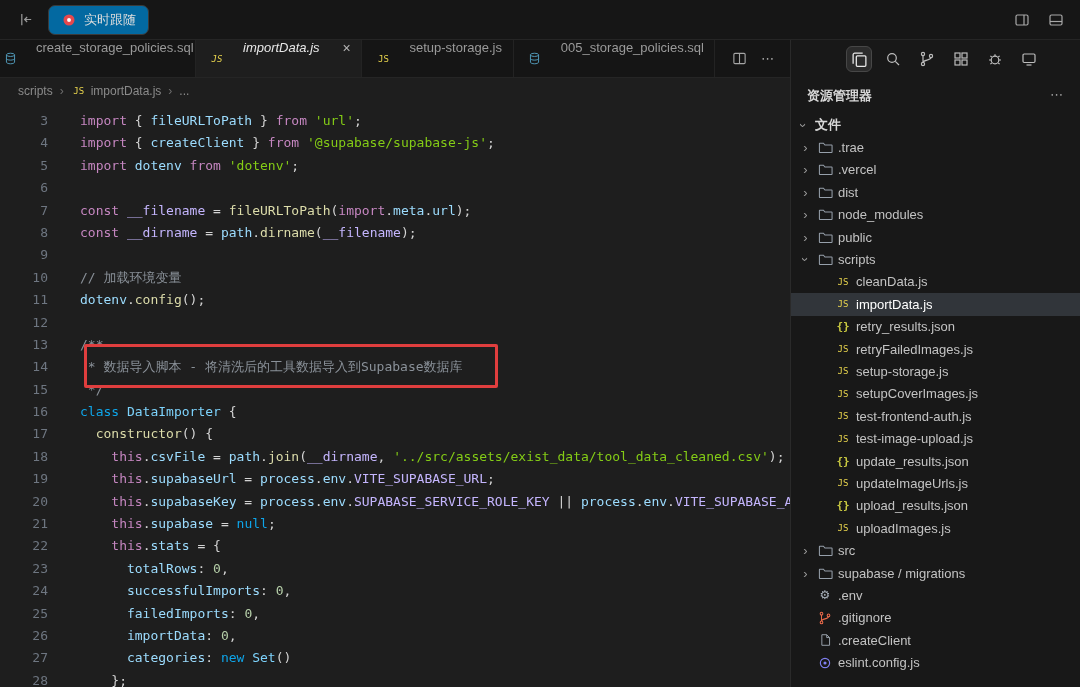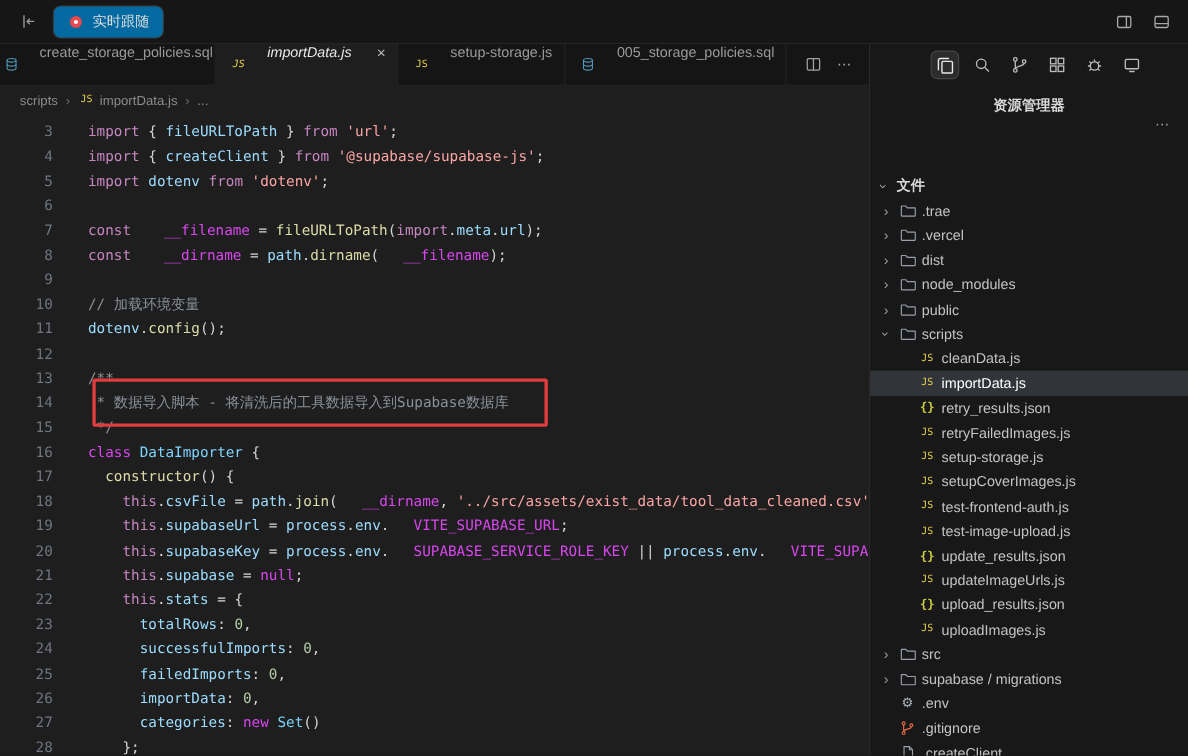--- a/index.html
+++ b/index.html
@@ -34,42 +34,42 @@
   .breadcrumb { height:26px; display:flex; align-items:center; gap:7px; padding:0 18px; color:#8b8b8b; font-size:12px; background:#1e1e1e; }
   .breadcrumb .sep { color:#6d6d6d; }
   .bc-item { display:flex; align-items:center; gap:4px; }
 
   
   .code-area { position:relative; flex:1; overflow:hidden; font-family:"DejaVu Sans Mono",monospace; font-size:13px; padding-top:6px; }
   .code-line { height:22.4px; line-height:22.4px; display:flex; white-space:pre; }
   .gutter { width:48px; text-align:right; color:#6e7681; flex:none; }
   .line-text { padding-left:32px; white-space:pre; }
   .tok-kw  { color:#c586c0; }
-  .tok-kw2 { color:#d946ef; }
+  .tok-kw2 { color:#0ea5e9; }
   .tok-var { color:#9cdcfe; }
-  .tok-cst { color:#d946ef;margin-left:22px; }
+  .tok-cst { color:#c4b5fd; }
   .tok-fn  { color:#dcdcaa; }
   .tok-typ { color:#7dd3fc; }
-  .tok-str { color:#fca5a5; }
+  .tok-str { color:#84cc16; }
   .tok-num { color:#b5cea8; }
   .tok-com { color:#8a9199; }
   .tok-fg  { color:#d4d4d4; }
 
   .annotation-box { position:absolute; left:84px; top:240px; width:414px; height:44px; border:3px solid #e03e3e; border-radius:2px; pointer-events:none; }
   .scroll-strip { position:absolute; right:0; top:0; width:14px; height:100%; }
 
   
   .sidebar { width:290px; background:#181818; border-left:1px solid #2a2a2a; display:flex; flex-direction:column; }
   .sidebar-icons { height:38px; display:flex; align-items:center; justify-content:flex-end; gap:8px; padding-right:38px; }
   .sb-icon { width:26px; height:26px; display:flex; align-items:center; justify-content:center; color:#bdbdbd; border-radius:6px; border:1px solid transparent; }
   .sb-icon.active { background:#2c2c2c; border-color:#474747; color:#e8e8e8; }
-  .sidebar-header { display:flex; align-items:center; padding:9px 16px 5px 16px;flex-direction:column; }
+  .sidebar-header { display:flex; padding:9px 16px 5px 16px; }
   .sidebar-title { font-weight:bold; color:#d8d8d8; font-size:13px; }
   .sidebar-more { margin-left:auto; color:#9a9a9a; letter-spacing:1px; }
-  .tree { flex:1; overflow:hidden; padding-top:4px; color:#c3c3c3;margin-top:28px; }
+  .tree { flex:1; overflow:hidden; padding-top:4px; color:#c3c3c3; }
   .tree-row { height:22.4px; display:flex; align-items:center; gap:5px; white-space:nowrap; }
   .tree-row.selected { background:#31353a; color:#ffffff; }
   .tree-row.section .tree-label { font-weight:bold; color:#d8d8d8; }
   .chev { width:13px; flex:none; text-align:center; color:#9a9a9a; font-size:13px; display:inline-block; }
   .chev.expanded { transform:rotate(90deg); }
   .icon { display:inline-flex; align-items:center; justify-content:center; width:16px; flex:none; }
   .badge-js { font-size:9px; font-weight:normal; color:#e8d44d; font-family:"DejaVu Sans Mono",monospace; }
   .badge-json { font-size:11px; font-weight:bold; color:#cbcb41; font-family:"DejaVu Sans Mono",monospace; }
   .badge-gear { font-size:12px; color:#a9b2bc; }
   .tree-label { overflow:hidden; text-overflow:ellipsis; }

